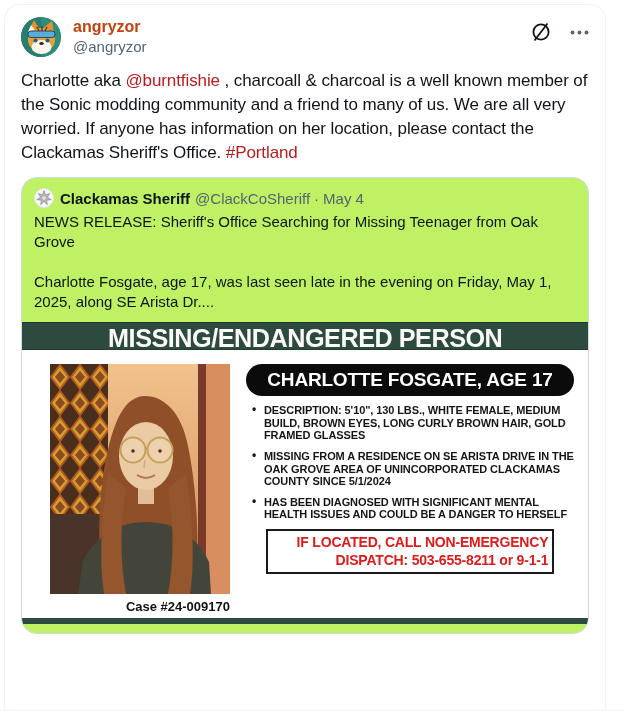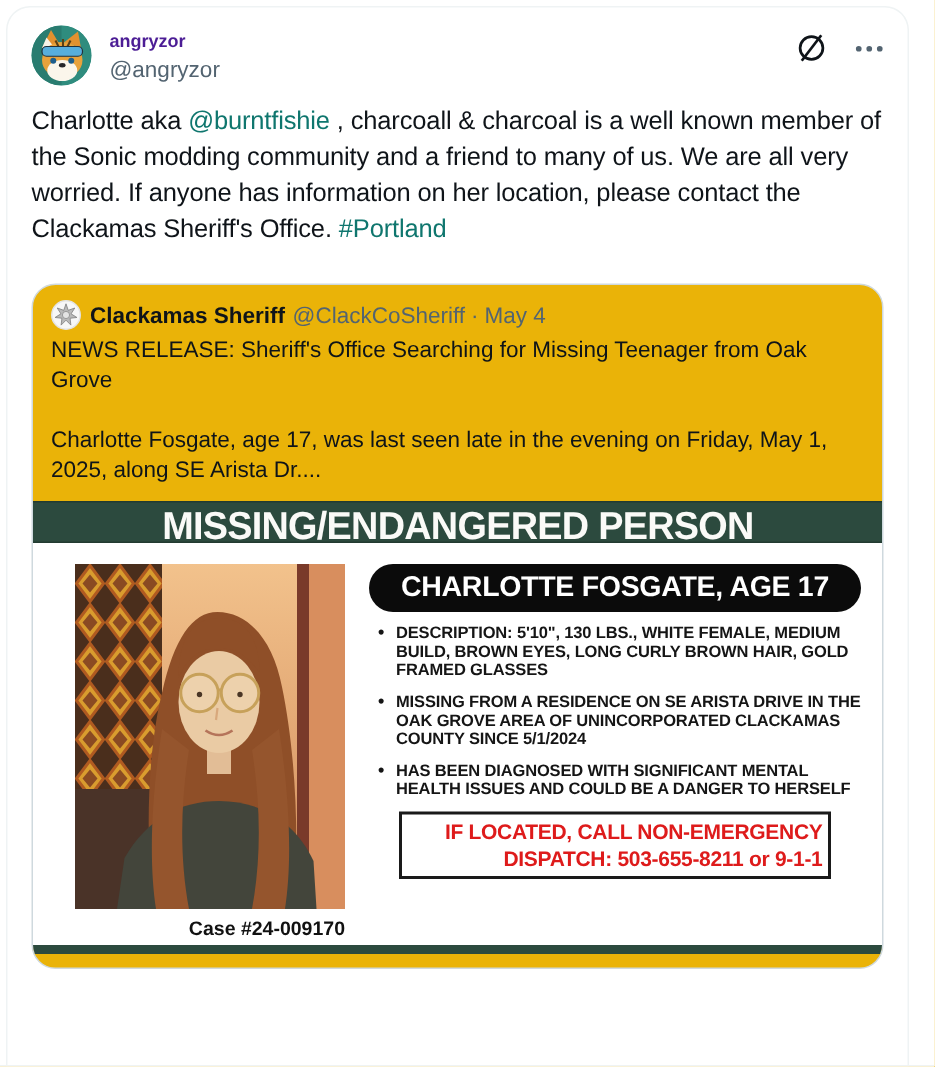--- a/index.html
+++ b/index.html
@@ -13,33 +13,33 @@
     border-radius:16px 16px 0 0;
     padding:12px 16px 0 16px;
     background:#fff;
   }
   .bottom-divider { position:absolute; left:0; right:0; bottom:0; border-top:1px solid #EFF3F4; }
 
   
   .t-header { display:flex; align-items:flex-start; }
   .avatar { width:40px; height:40px; border-radius:50%; overflow:hidden; flex:0 0 40px; background:#2F8C7E; cursor:pointer; }
   .t-names { margin-left:12px; flex:1; line-height:20px; }
-  .t-name { font-weight:bold; font-size:12px; color:#4c1d95; }
+  .t-name { font-weight:bold; font-size:16px; color:#c2410c; }
   .t-handle { font-size:15px; color:#536471; }
   .t-actions { display:flex; align-items:center; gap:18px; padding-top:4px; }
   .icon-btn { background:none; border:none; cursor:pointer; padding:0; display:flex; align-items:center; }
 
   
   .tweet-text { margin-top:12px; font-size:17px; line-height:24px; color:#0F1419; letter-spacing:-0.1px; }
-  .gold { color:#0f766e; text-decoration:none; cursor:pointer; }
+  .gold { color:#b91c1c; text-decoration:none; cursor:pointer; }
 
   
   .quote-card {
-    margin-top:24px; border:1px solid #CFD9DE; border-radius:16px;
-    overflow:hidden; cursor:pointer; background:#eab308;
+    margin-top:12px; border:1px solid #CFD9DE; border-radius:16px;
+    overflow:hidden; cursor:pointer; background:#bef264;
   }
   .q-header { display:flex; align-items:center; padding:10px 12px 2px 12px; font-size:15px; }
   .q-avatar { width:20px; height:20px; border-radius:50%; background:#F7F7F7; border:1px solid #E3E3E3; margin-right:6px; display:flex; align-items:center; justify-content:center; overflow:hidden; }
   .q-name { font-weight:bold; color:#0F1419; margin-right:5px; }
   .q-meta { color:#536471; }
   .q-text { padding:2px 12px 0 12px; font-size:15px; line-height:20px; color:#0F1419; }
   .q-text p + p { margin-top:20px; }
 
   
   .poster { margin-top:10px; background:#fff; position:relative; }

